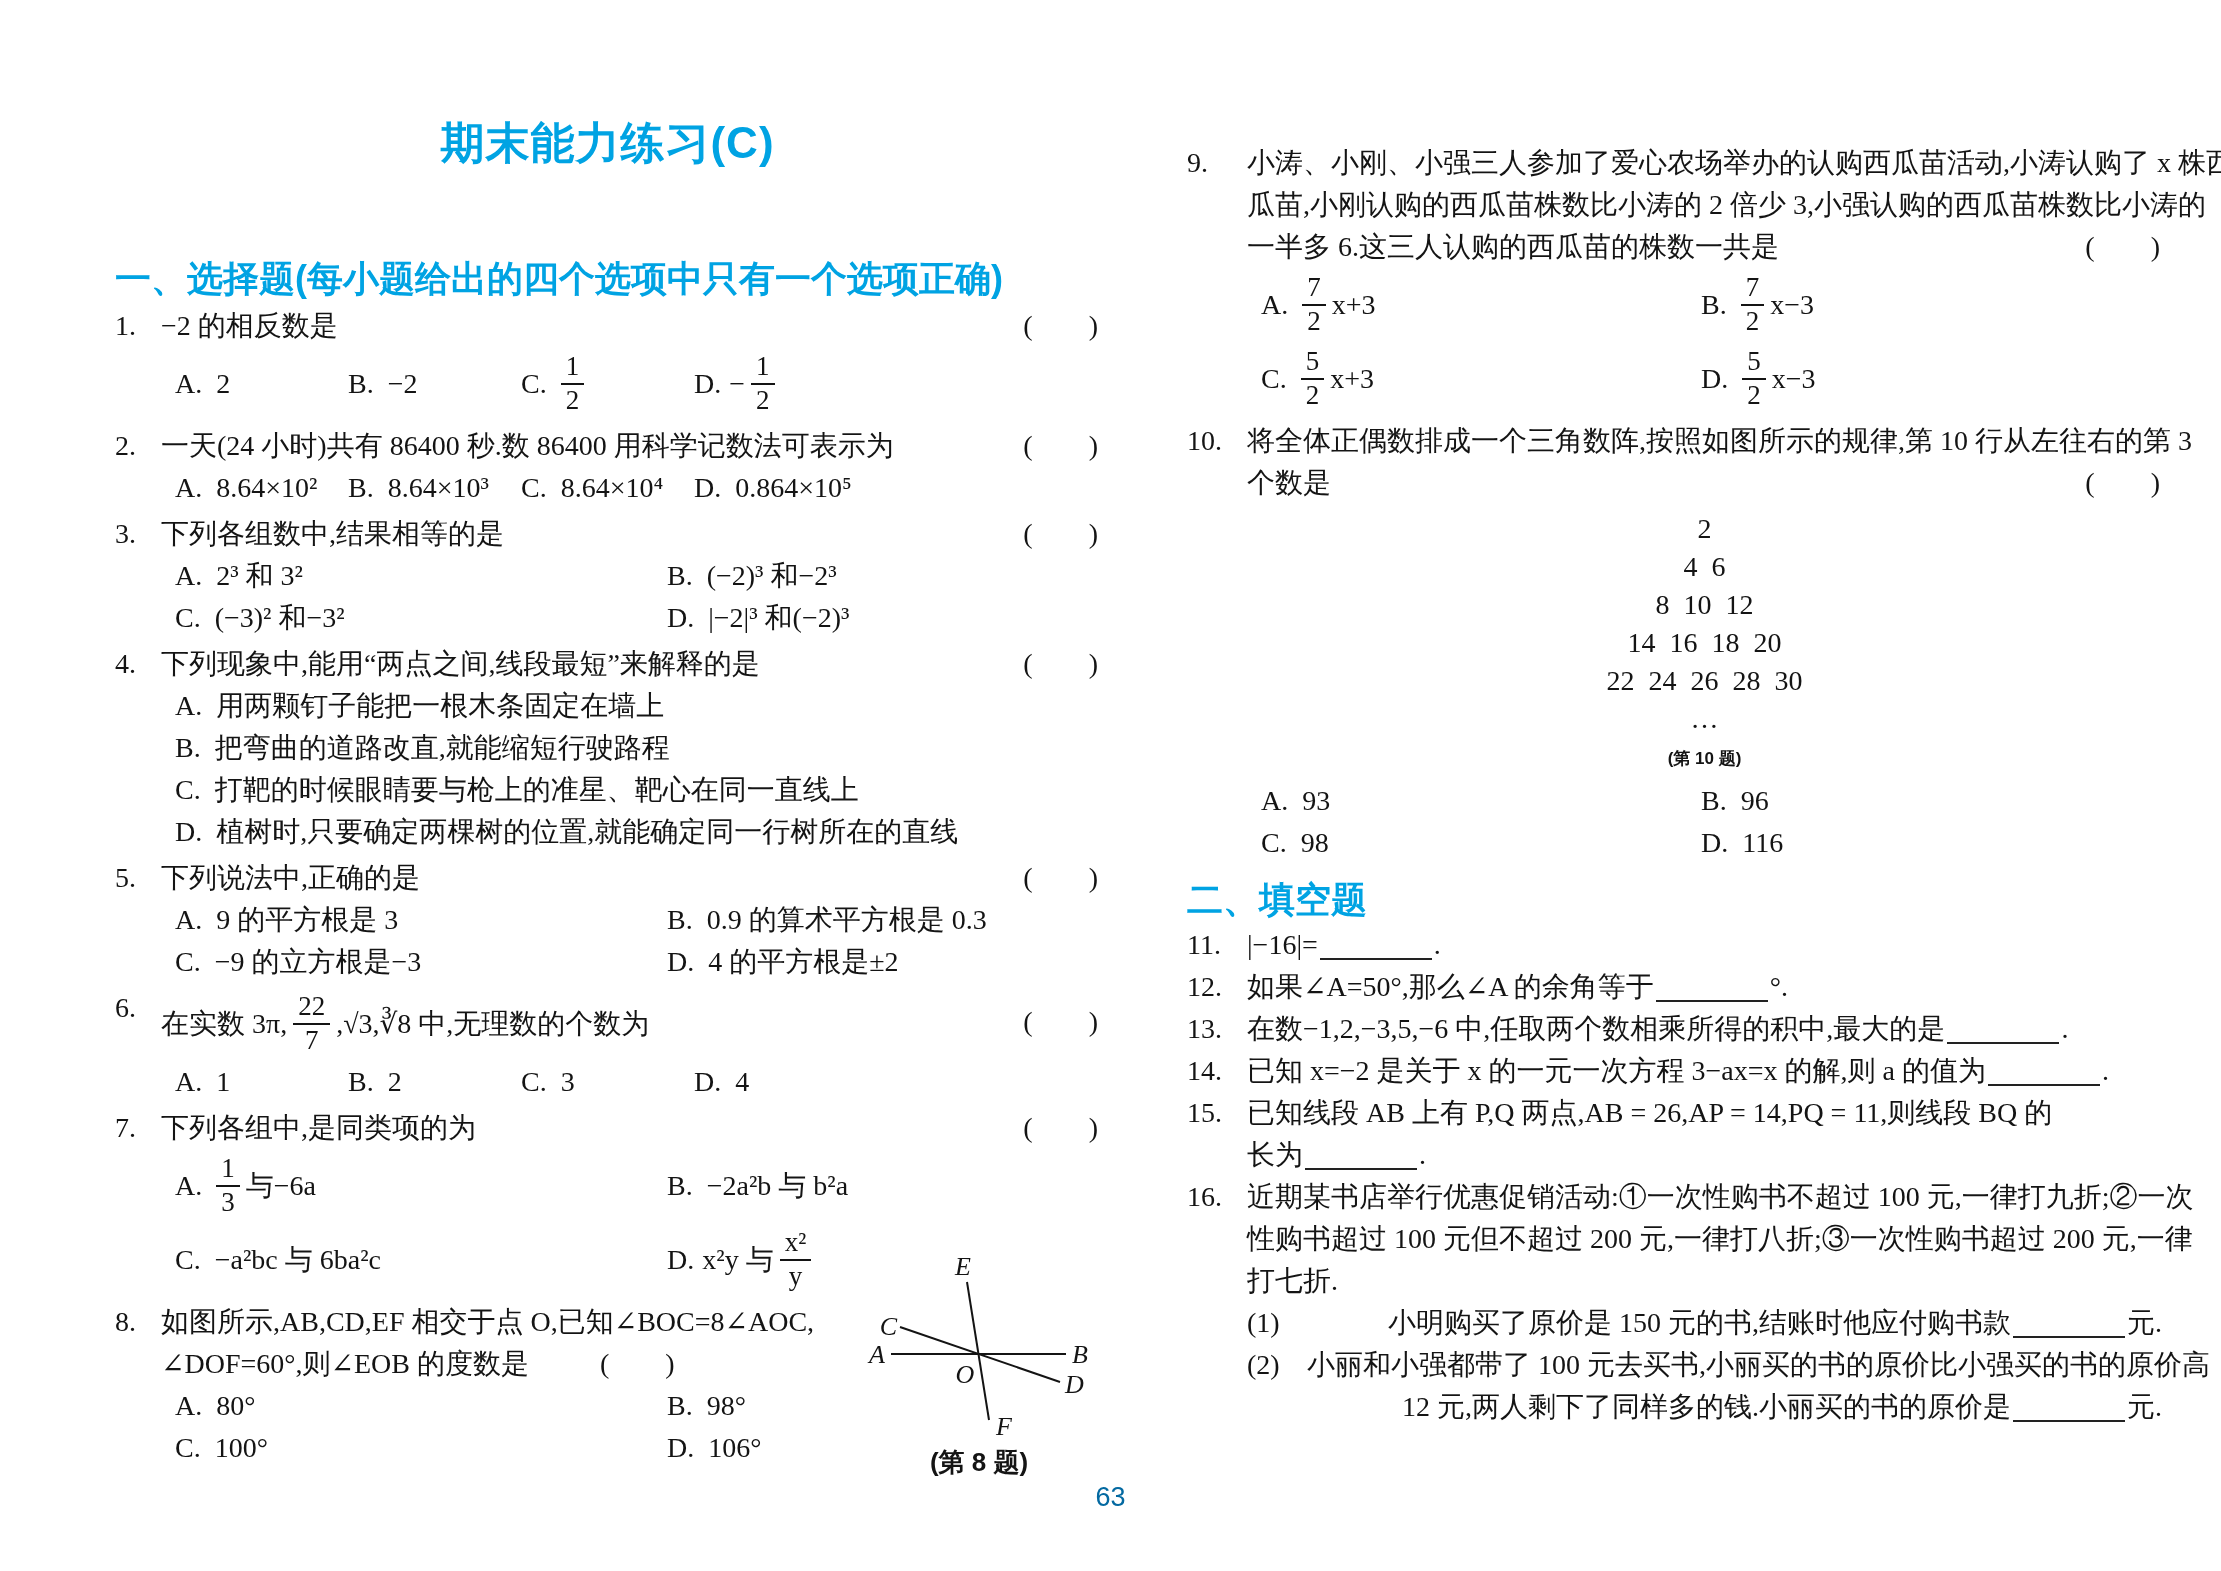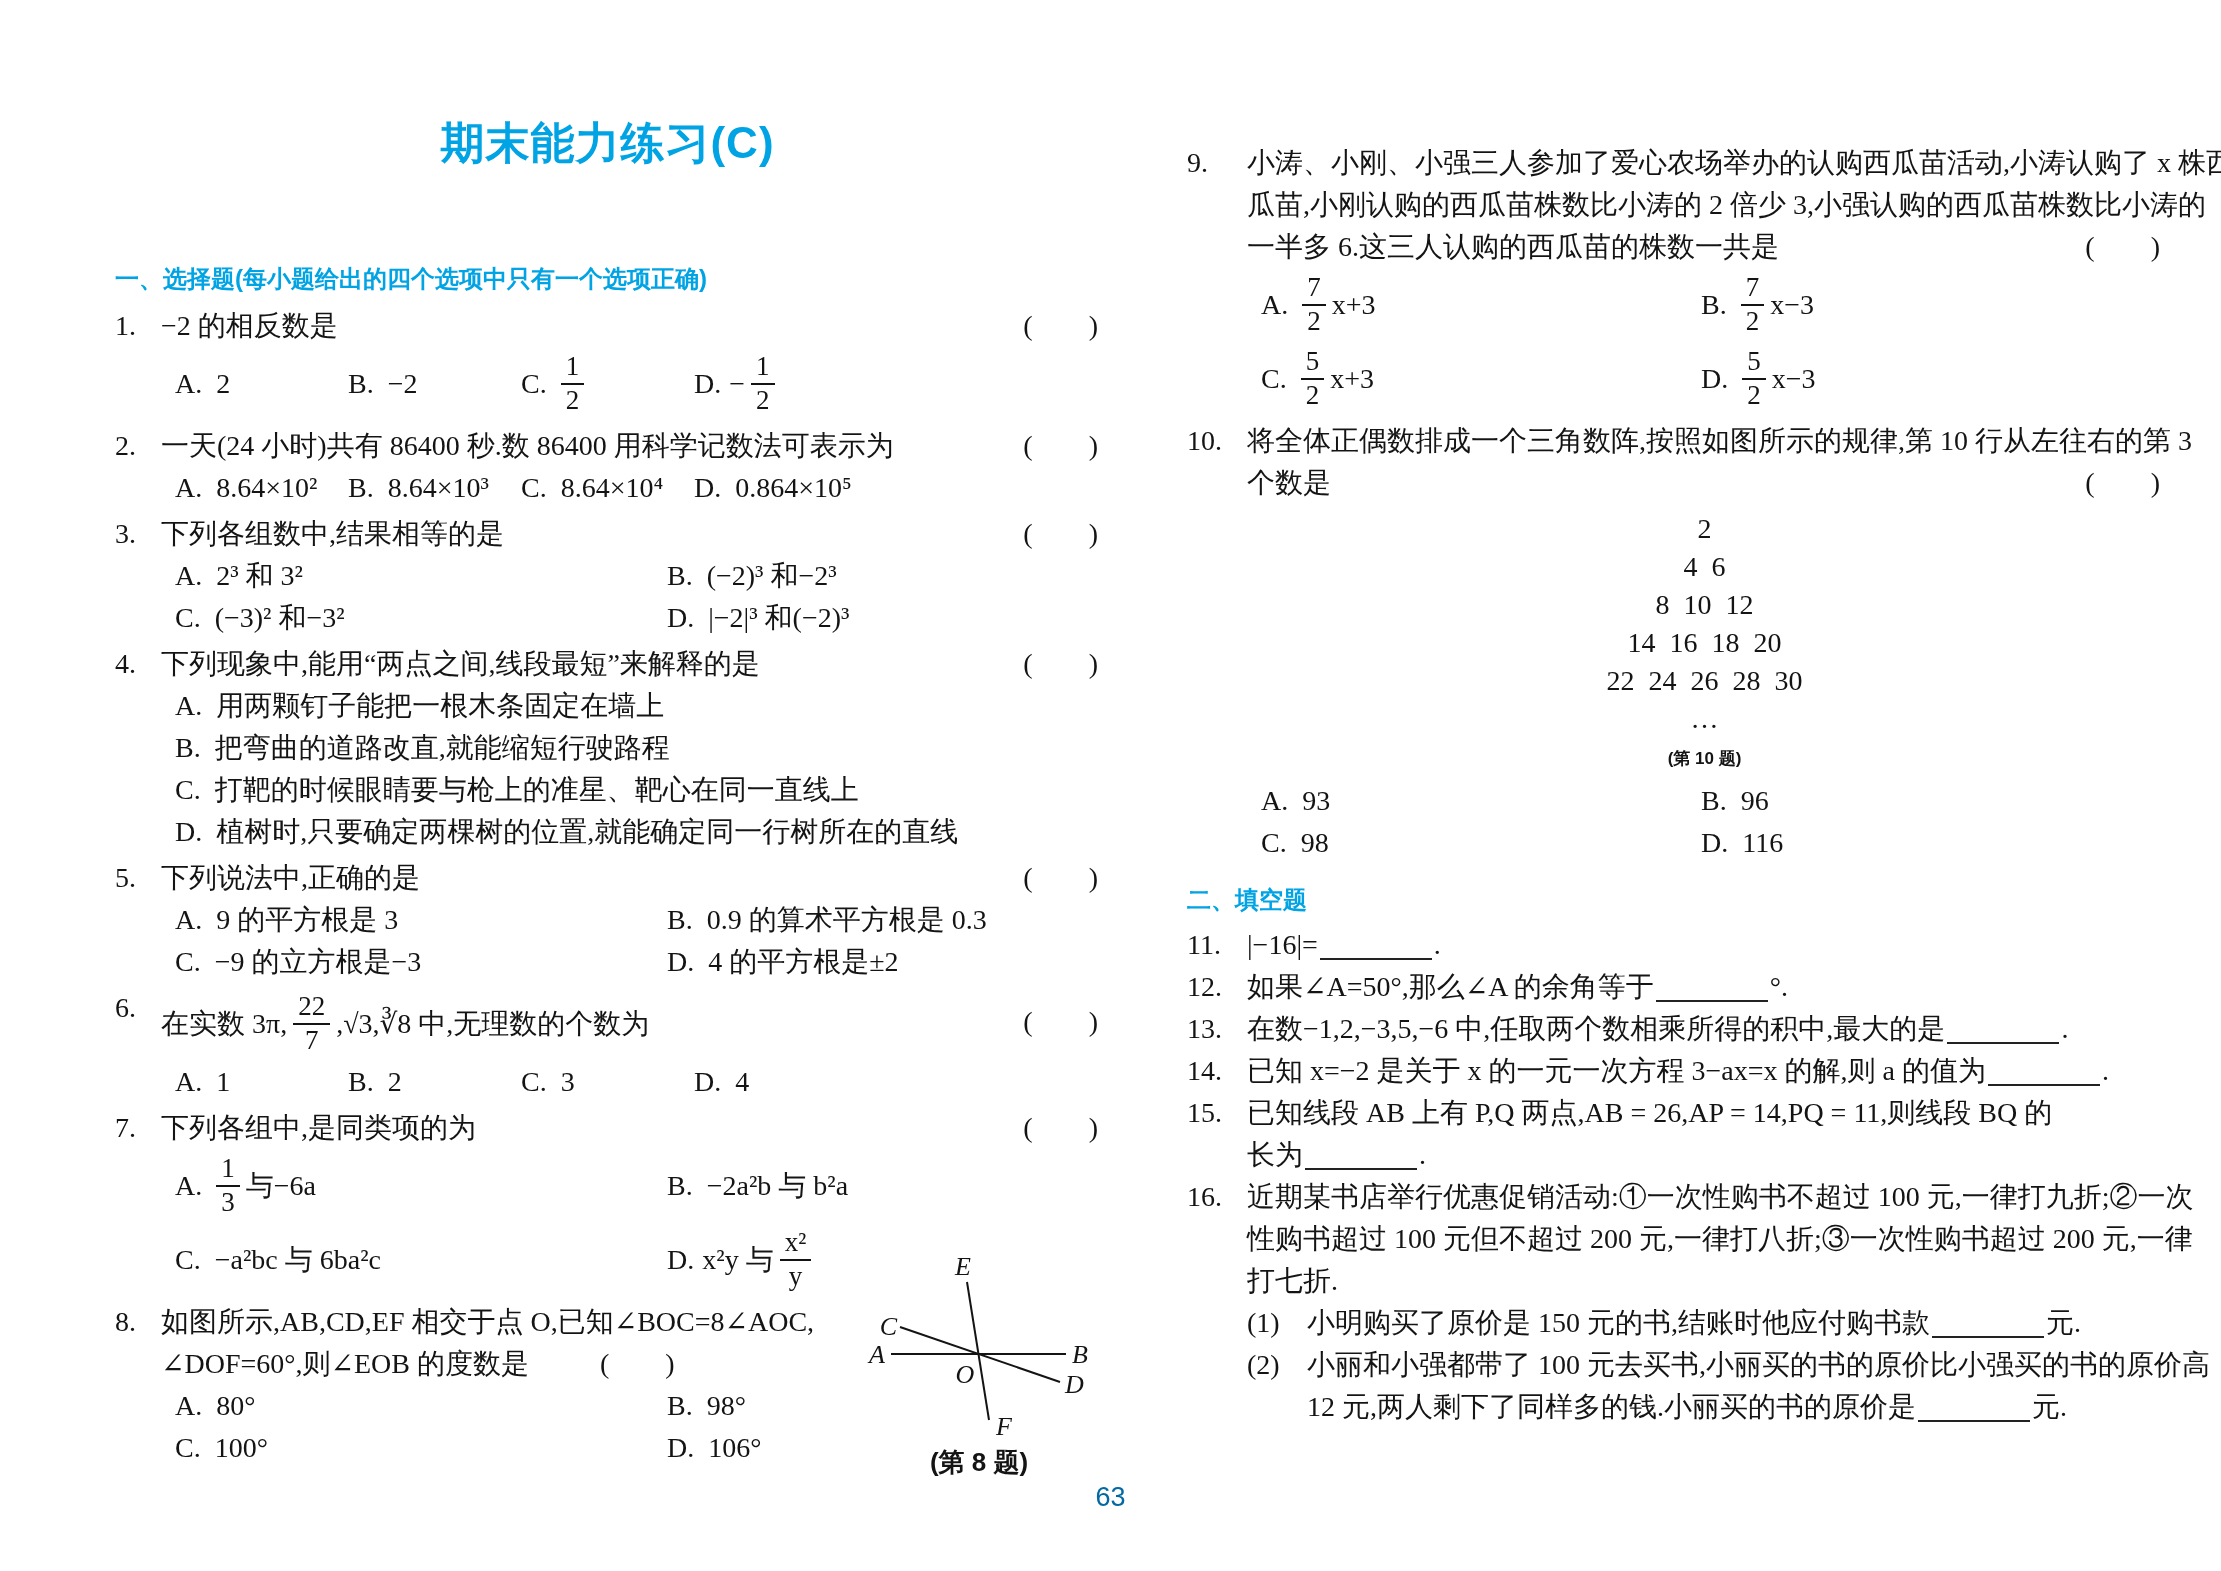--- a/index.html
+++ b/index.html
@@ -3,21 +3,21 @@
 <meta charset="utf-8">
 <style>
   html,body{margin:0;padding:0;background:#e8e8e8;}
   .page{position:relative;width:2221px;height:1571px;background:#ffffff;overflow:hidden;
         font-family:"Liberation Serif","DejaVu Serif",serif;font-size:28px;color:#141414;}
   .col-left{position:absolute;left:115px;top:95px;width:985px;}
   .col-right{position:absolute;left:1187px;top:118px;width:975px;}
   .title{margin-top:22px;text-align:center;font-family:"Liberation Sans","DejaVu Sans",sans-serif;
          font-weight:bold;font-size:44px;color:#00a3e3;letter-spacing:1px;line-height:52px;}
   .sec-header{font-family:"Liberation Sans","DejaVu Sans",sans-serif;font-weight:bold;
-              font-size:24px;color:#00a3e3;line-height:44px;}
+              font-size:36px;color:#00a3e3;line-height:44px;}
   .sh1{margin-top:88px;}
   .sh2{margin-top:14px;}
   .q{display:flex;margin-top:4px;}
   .qno{flex:none;width:46px;line-height:42px;white-space:pre;}
   .col-right .qno{width:60px;}
   .qbody{flex:1;position:relative;min-width:0;}
   .line{position:relative;line-height:42px;white-space:nowrap;}
   .bracket{position:absolute;right:2px;top:0;white-space:pre;}
   .bracket-inline{margin-left:64px;white-space:pre;}
   .opts{display:flex;padding-left:14px;line-height:42px;}
@@ -42,21 +42,21 @@
                font-weight:bold;font-size:17px;line-height:42px;}
   .fig8{position:absolute;left:738px;top:1156px;width:252px;text-align:center;}
   .fig8 svg{display:block;}
   .fig8 .fig-caption{font-family:Liberation Sans, sans-serif;font-weight:bold;
                      font-size:26px;line-height:32px;margin-top:0px;}
   .fig-label{font-family:"Liberation Serif","DejaVu Serif",serif;font-style:italic;font-size:26px;fill:#141414;}
   .page-num{position:absolute;left:0;right:0;top:1482px;text-align:center;
             font-family:"Liberation Sans","DejaVu Sans",sans-serif;font-size:27px;color:#0369a1;}
   .part{display:flex;}
   .pno{flex:none;width:60px;line-height:42px;white-space:pre;}
-  .pbody{flex:1;min-width:0;}
+  .pbody{flex:1;min-width:0;text-align:right;}
 </style>
 </head>
 <body>
 
 <div class="page">
 
   <div class="col-left">
 
     <div class="title">期末能力练习(C)</div>
 

